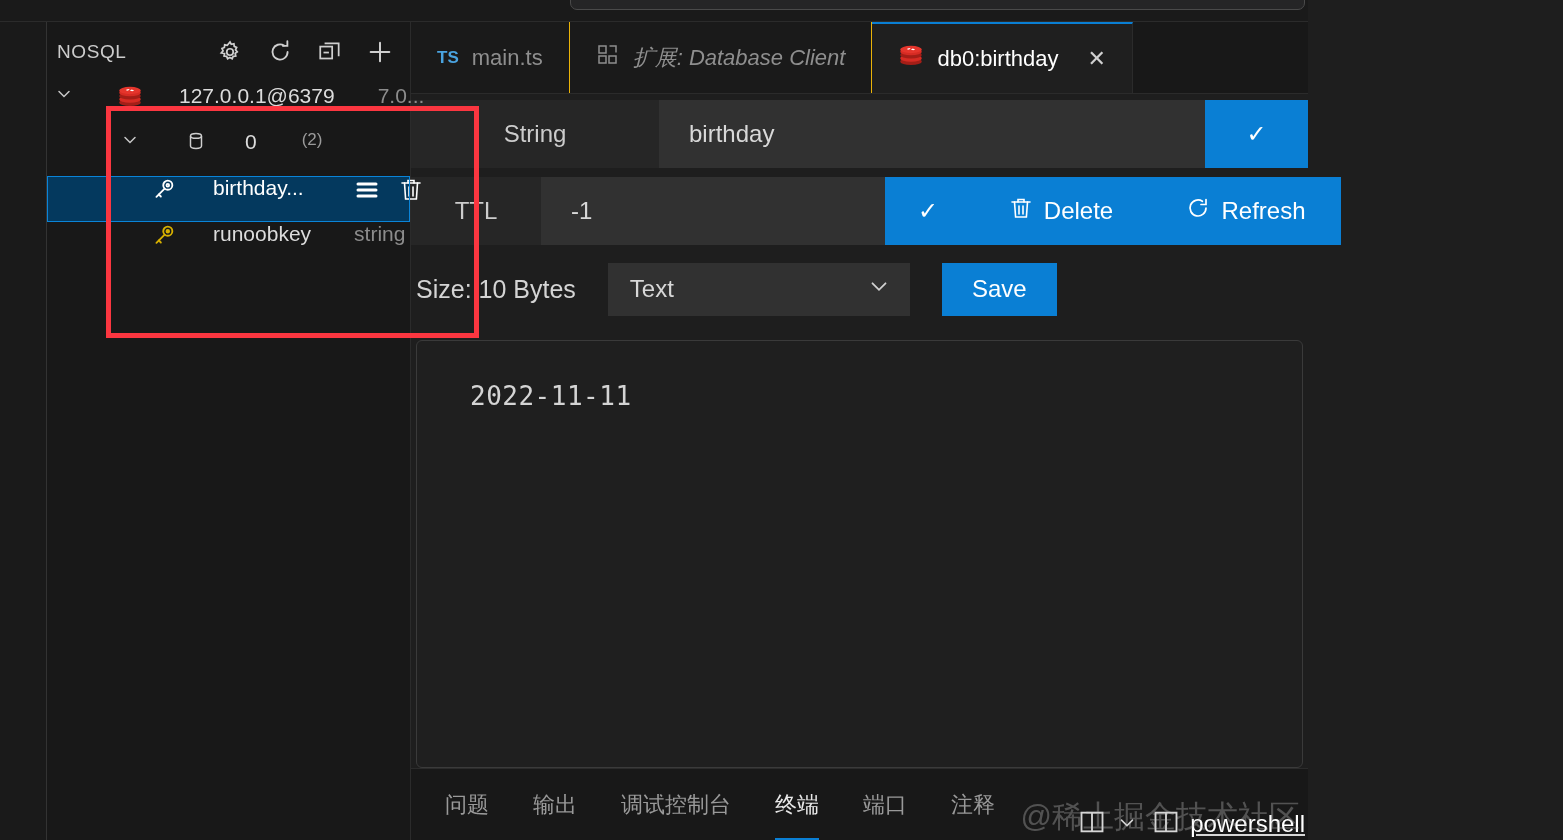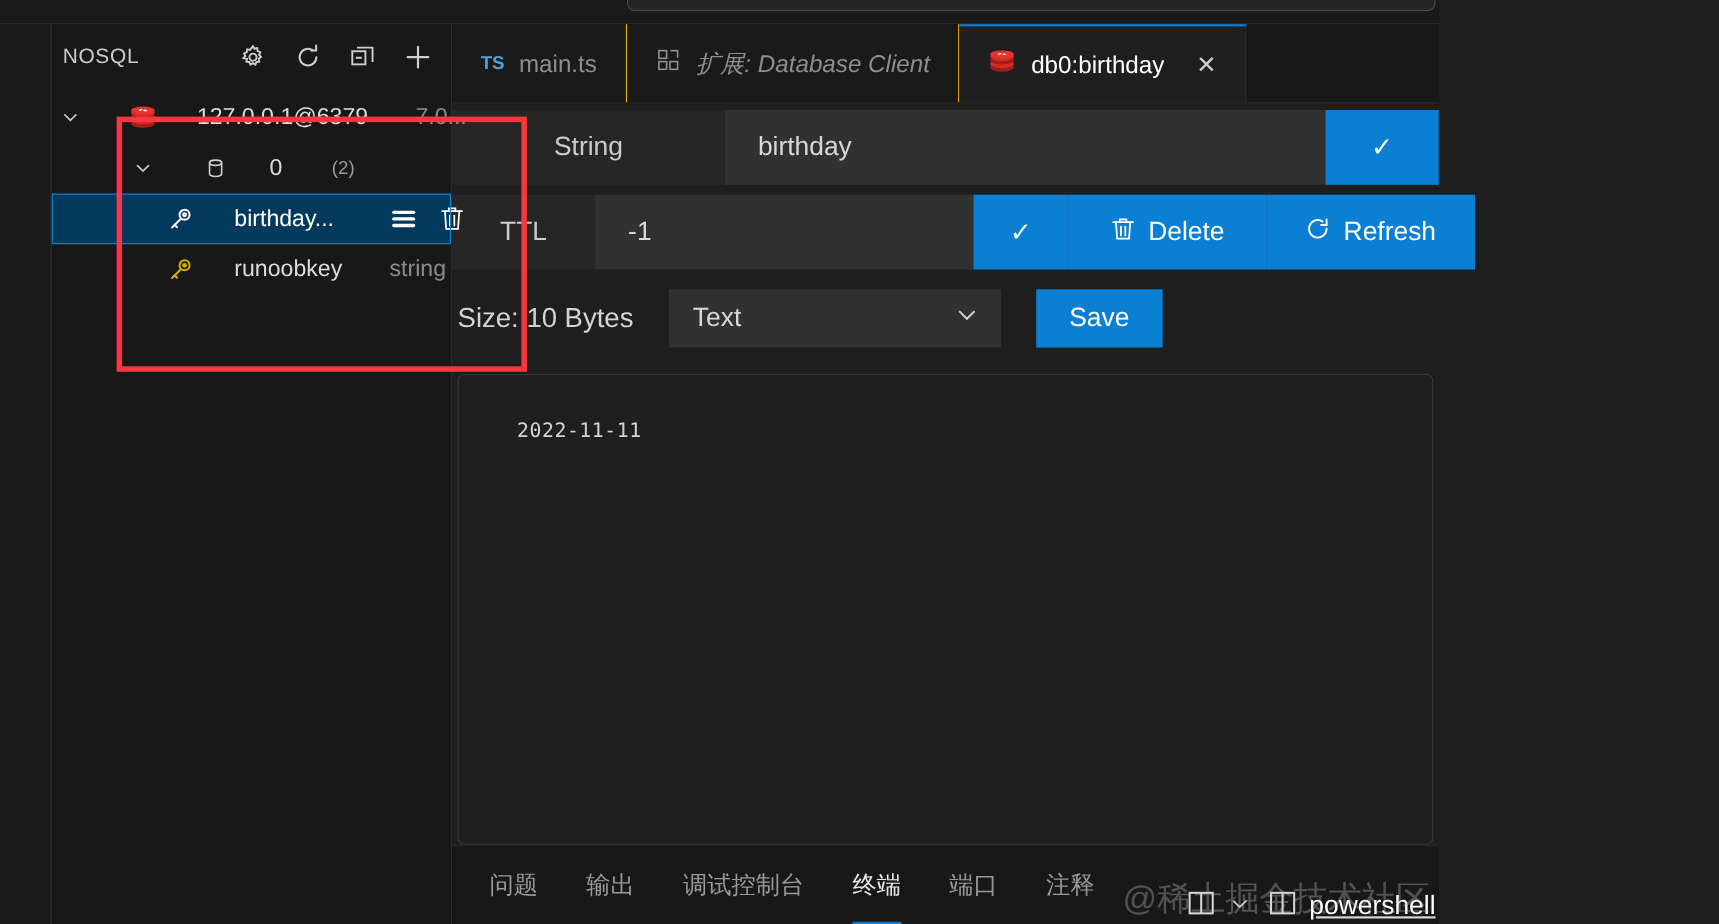--- a/index.html
+++ b/index.html
@@ -76,21 +76,21 @@
     color: #cfcfcf;
     cursor: pointer;
   }
   .icon-btn svg { display: block; }
 
   
   .tree { padding-top: 2px; }
   .tree-row {
     height: 46px;
     display: flex;
-    align-items: center;
+    align-items: flex-start;
     position: relative;
     cursor: pointer;
     color: #cccccc;
     gap: 32px;
   }
   .tree-row.selected {
     background: #04395e;
     outline: 1px solid #0a84d8;
     outline-offset: -1px;
   }
@@ -244,21 +244,21 @@
     flex: 1 1 auto;
     background: #1f1f1f;
     border: 1px solid #3a3a3a;
     border-radius: 6px;
     padding: 40px 0 0 53px;
     min-height: 0;
     overflow: hidden;
   }
   .value-text {
     font-family: "DejaVu Sans Mono", monospace;
-    font-size: 18px;
+    font-size: 26px;
     color: #d4d4d4;
     letter-spacing: 0.5px;
     white-space: pre;
     cursor: text;
   }
 
   
   .panel {
     height: 72px; flex: 0 0 72px;
     background: #181818;

